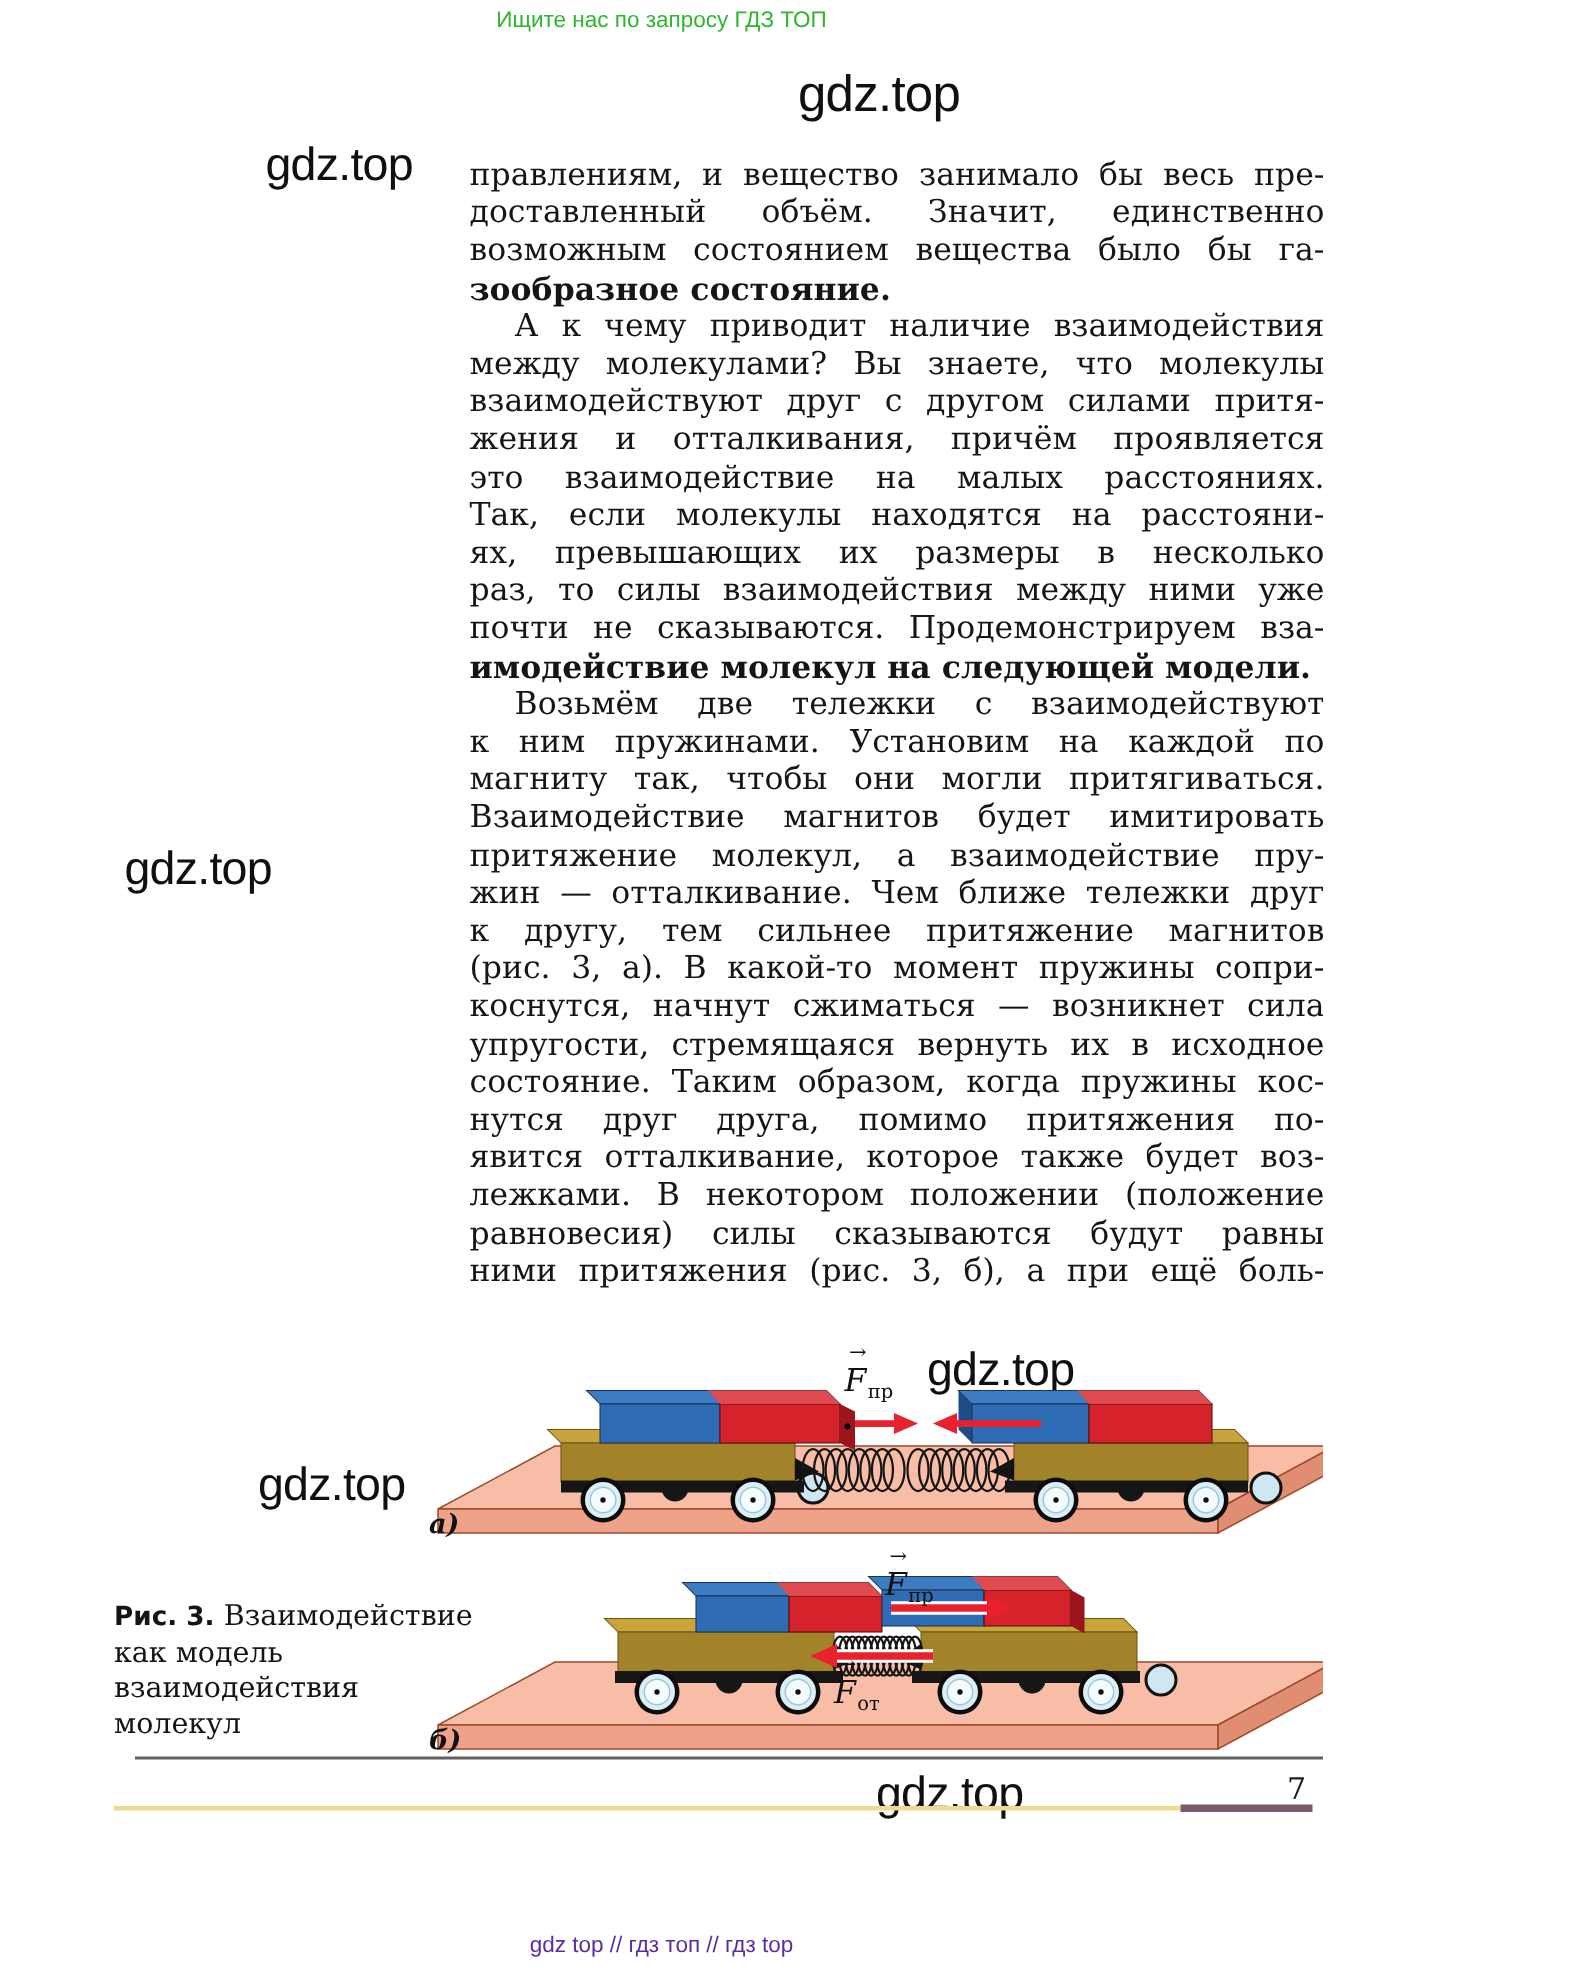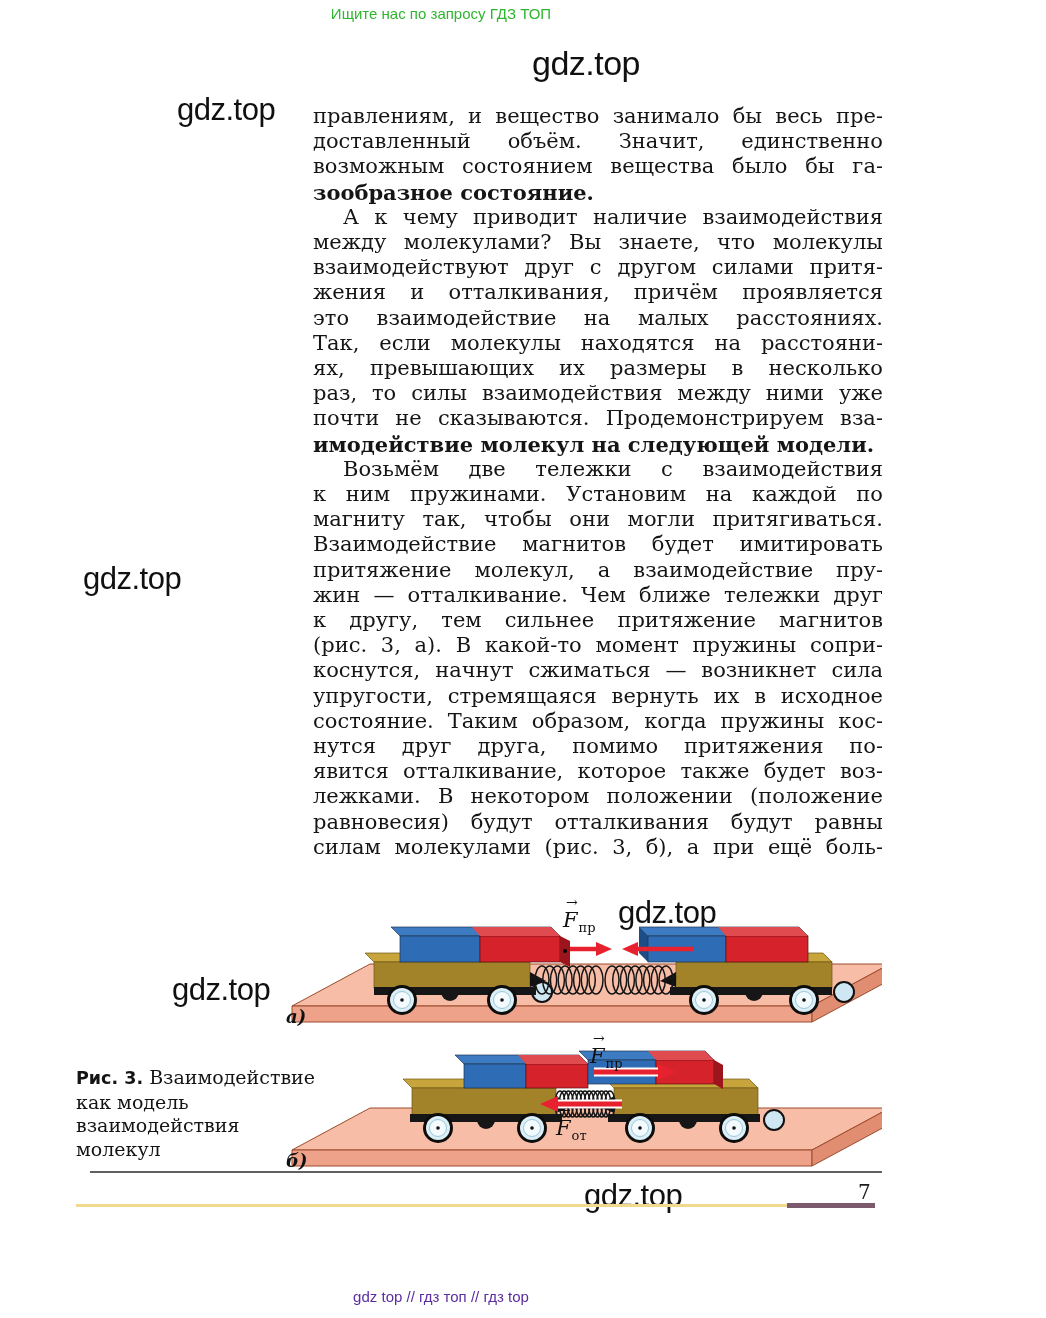--- a/index.html
+++ b/index.html
@@ -62,36 +62,36 @@
       <div class="bline indent">А к чему приводит наличие взаимодействия</div>
       <div class="bline">между молекулами? Вы знаете, что молекулы</div>
       <div class="bline">взаимодействуют друг с другом силами притя-</div>
       <div class="bline">жения и отталкивания, причём проявляется</div>
       <div class="bline">это взаимодействие на малых расстояниях.</div>
       <div class="bline">Так, если молекулы находятся на расстояни-</div>
       <div class="bline">ях, превышающих их размеры в несколько</div>
       <div class="bline">раз, то силы взаимодействия между ними уже</div>
       <div class="bline">почти не сказываются. Продемонстрируем вза-</div>
       <div class="bline endp">имодействие молекул на следующей модели.</div>
-      <div class="bline indent">Возьмём две тележки с взаимодействия</div>
+      <div class="bline indent">Возьмём две тележки с взаимодействуют</div>
       <div class="bline">к ним пружинами. Установим на каждой по</div>
       <div class="bline">магниту так, чтобы они могли притягиваться.</div>
       <div class="bline">Взаимодействие магнитов будет имитировать</div>
       <div class="bline">притяжение молекул, а взаимодействие пру-</div>
       <div class="bline">жин — отталкивание. Чем ближе тележки друг</div>
       <div class="bline">к другу, тем сильнее притяжение магнитов</div>
       <div class="bline">(рис. 3, а). В какой-то момент пружины сопри-</div>
       <div class="bline">коснутся, начнут сжиматься — возникнет сила</div>
       <div class="bline">упругости, стремящаяся вернуть их в исходное</div>
       <div class="bline">состояние. Таким образом, когда пружины кос-</div>
       <div class="bline">нутся друг друга, помимо притяжения по-</div>
       <div class="bline">явится отталкивание, которое также будет воз-</div>
       <div class="bline">лежками. В некотором положении (положение</div>
-      <div class="bline">равновесия) будут отталкивания будут равны</div>
-      <div class="bline">силам молекулами (рис. 3, б), а при ещё боль-</div>
+      <div class="bline">равновесия) силы сказываются будут равны</div>
+      <div class="bline">ними притяжения (рис. 3, б), а при ещё боль-</div>
     </div>
 
   <div class="figwrap" style="left:278px;top:896px;width:620px;height:142px;">
     <svg width="620" height="142" viewBox="0 0 620 142">
 
       <g>
         <polygon points="14,110 92,68 612,68 534,110" style="fill:var(--platform-top,#f7bda7);stroke:var(--platform-edge,#9c4a2c);stroke-width:1"></polygon>
         <polygon points="14,110 534,110 534,126 14,126" style="fill:var(--platform-front,#efa28a);stroke:var(--platform-edge,#9c4a2c);stroke-width:1"></polygon>
         <polygon points="534,110 612,68 612,84 534,126" style="fill:var(--platform-side,#e08d72);stroke:var(--platform-edge,#9c4a2c);stroke-width:1"></polygon>
       </g>

